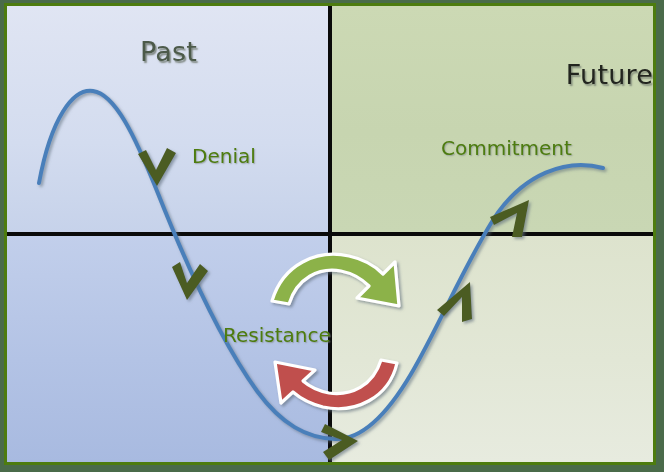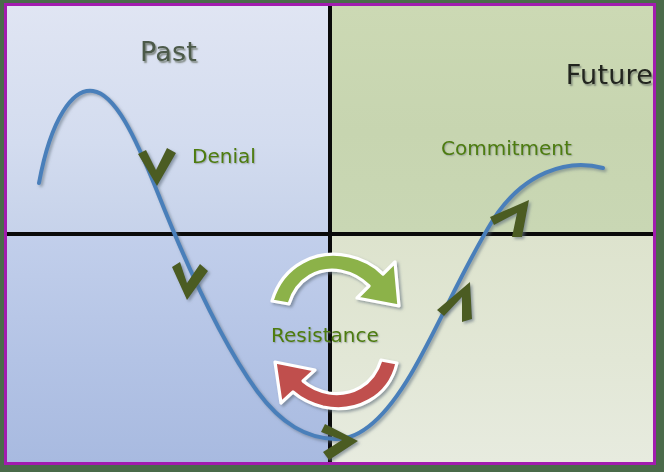--- a/index.html
+++ b/index.html
@@ -18,21 +18,21 @@
     position: absolute;
     inset: 0;
     background: #4a6b4a;
   }
   #panel {
     position: absolute;
     left: 4px;
     top: 3px;
     width: 652px;
     height: 462px;
-    border: 3px solid #a21caf;
+    border: 3px solid #4d7c0f;
     box-sizing: border-box;
     overflow: hidden;
     background: #dfe5f2;
   }
   .quad {
     position: absolute;
   }
   #quad-past {
     left: 0; top: 0; width: 50%; height: 50%;
     background: linear-gradient(to bottom, #e0e5f3 0%, #d3dcef 60%, #c6d2ea 100%);
@@ -98,21 +98,21 @@
     text-shadow: 1.5px 1.5px 1.6px rgba(120,130,115,.8);
     margin-top: 23px;
   }
   .stage-label {
     font-size: 20px;
     color: #4d7c0f;
     text-shadow: 1px 1px 1.4px rgba(130,140,140,.7);
   }
   #label-denial { left: 185px; top: 140px; }
   #label-commitment { left: 434px; top: 132px; }
-  #label-resistance { left: 216px; top: 319px; margin-left: 48px; }
+  #label-resistance { left: 216px; top: 319px; }
   #label-exploration { left: 342px; top: 319px; }
 </style>
 </head>
 <body>
 
 <div id="stage">
 
   <div id="outer-frame"></div>
 
   <div id="panel">

